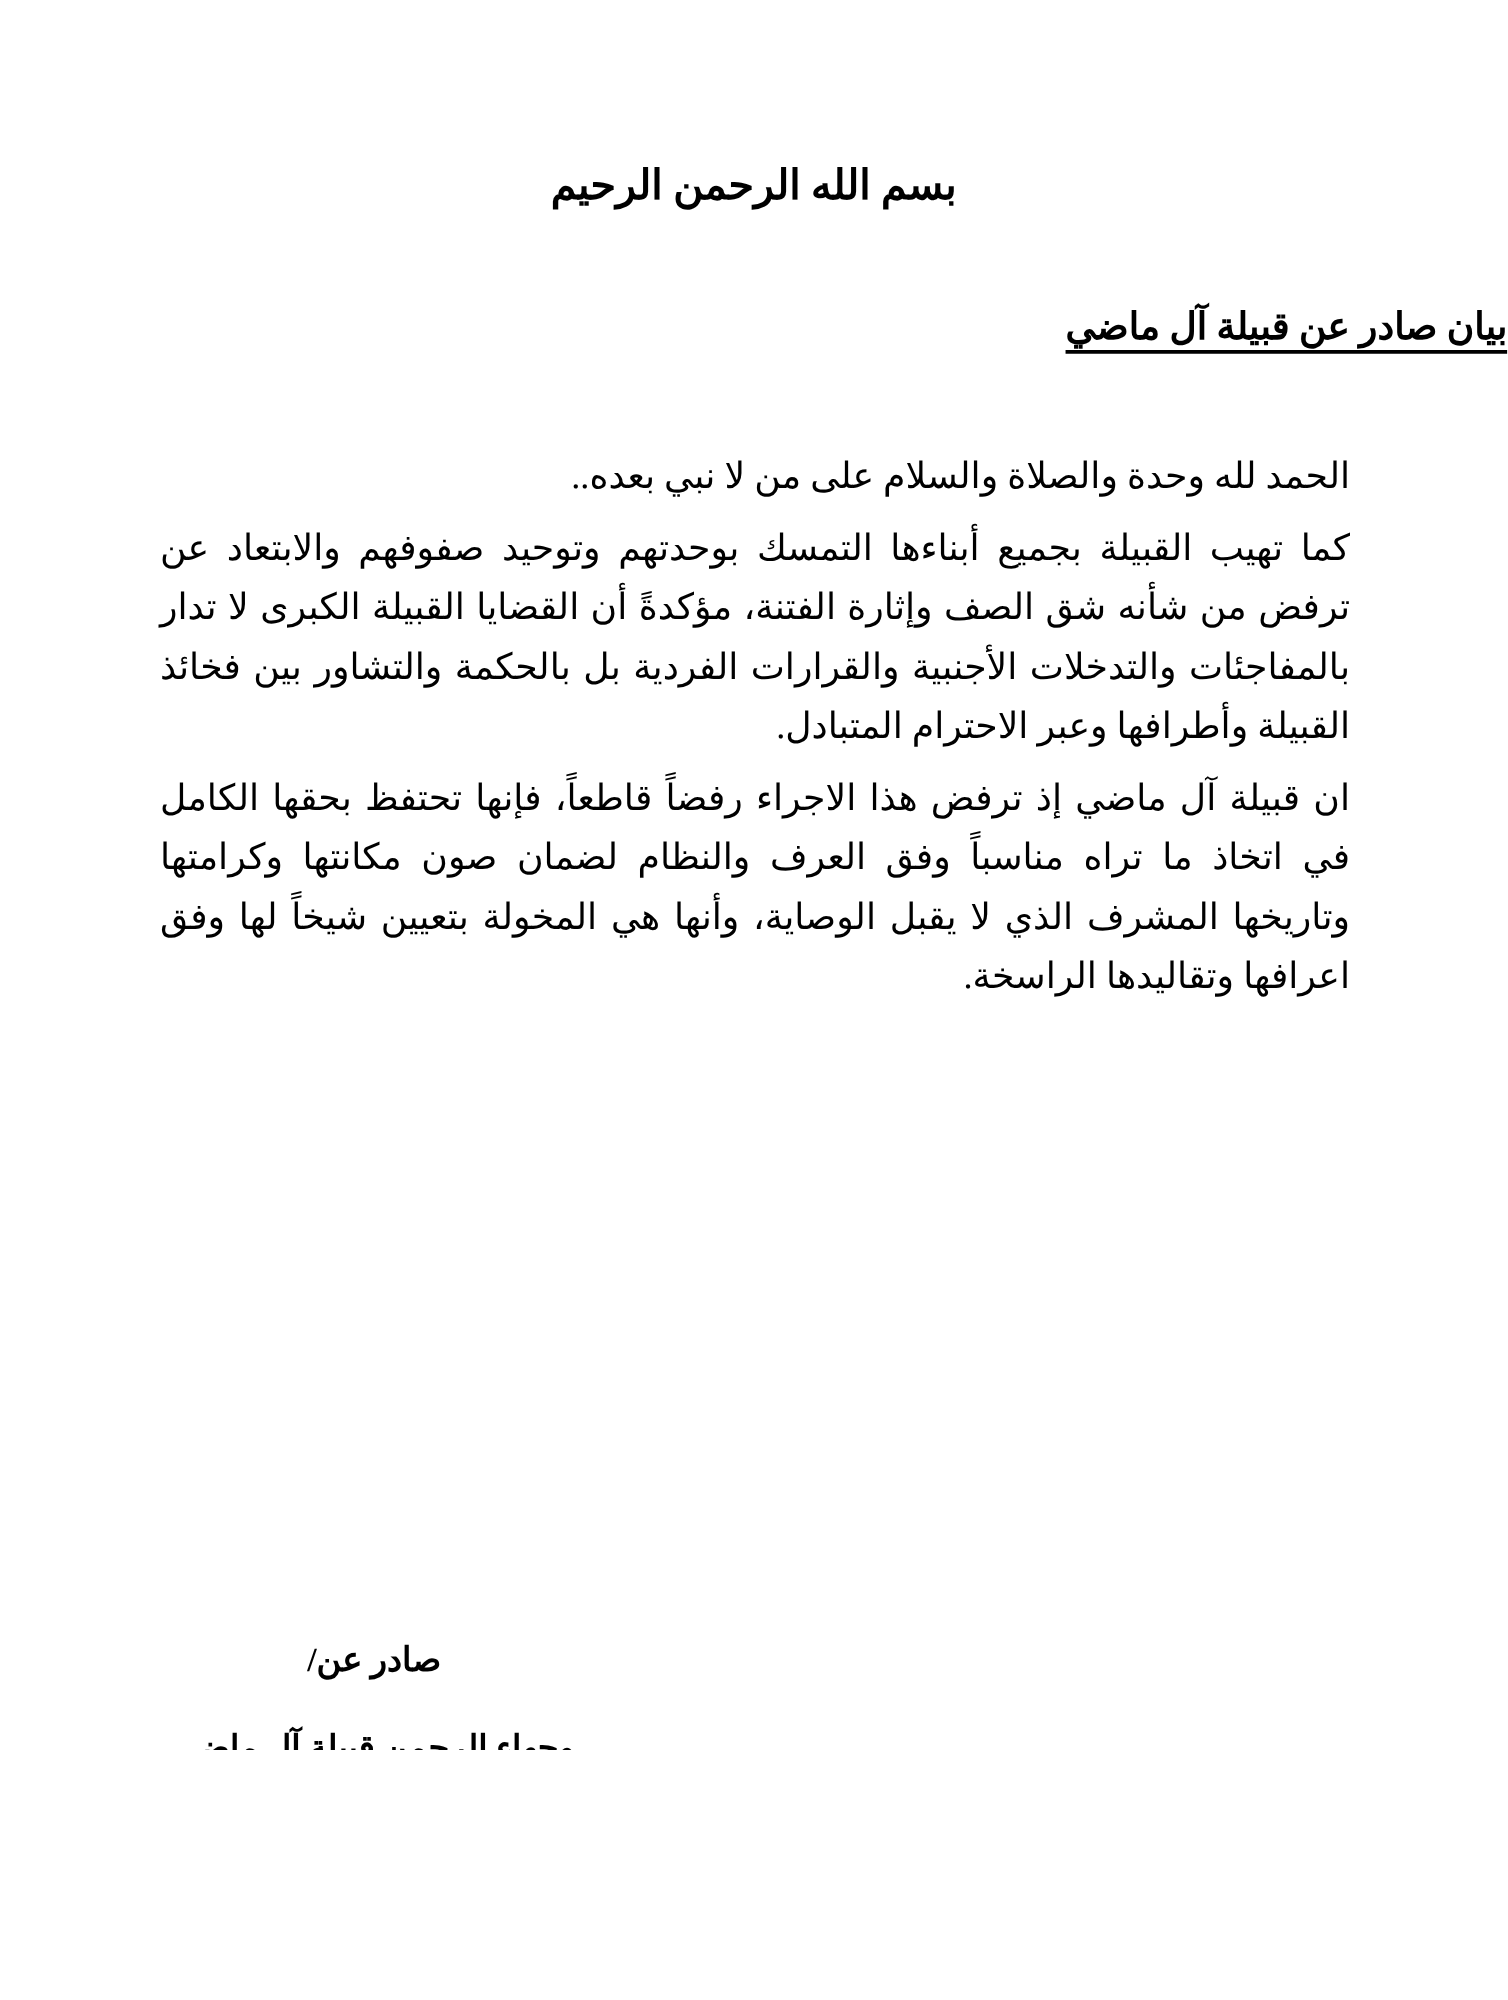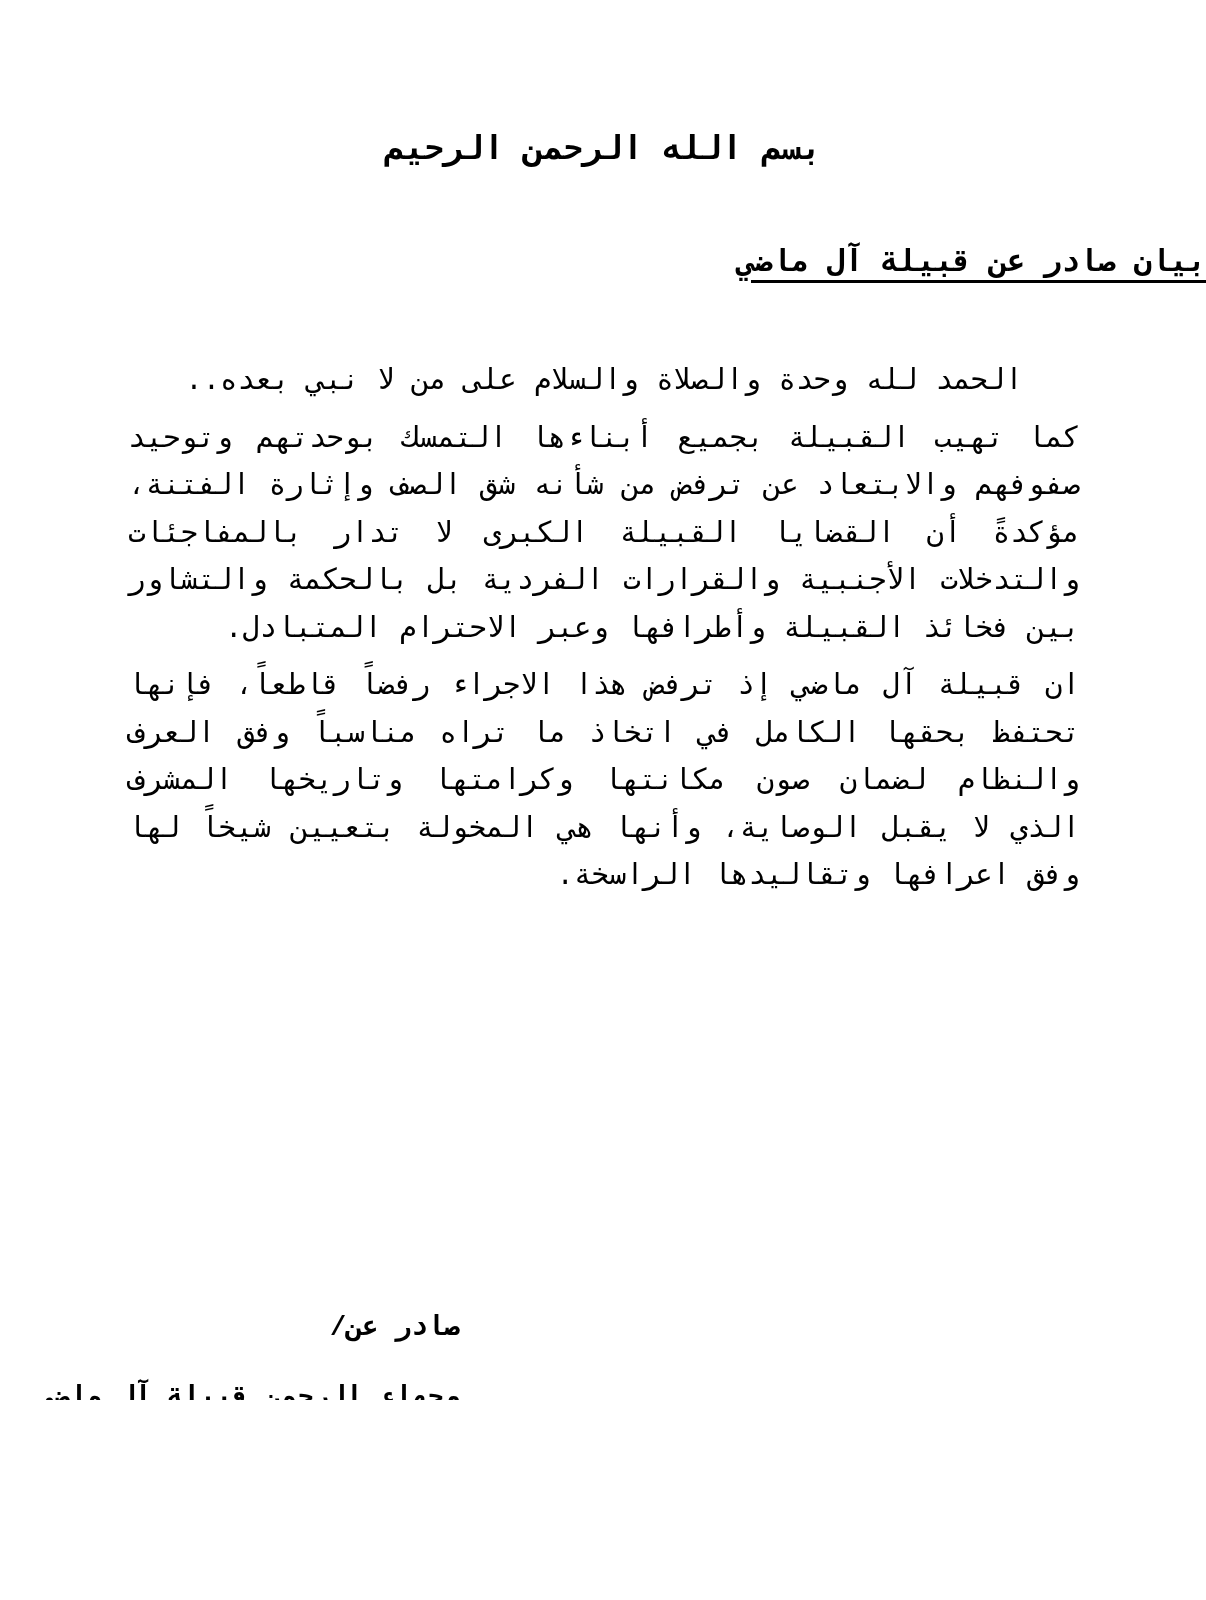--- a/index.html
+++ b/index.html
@@ -7,21 +7,21 @@
     padding: 0;
     background: #ffffff;
   }
   .page {
     position: relative;
     width: 1206px;
     height: 1400px;
     background: #ffffff;
     color: #000000;
     direction: rtl;
-    font-family: Liberation Mono, monospace;
+    font-family: Liberation Serif, serif;
     overflow: hidden;
   }
   .basmala {
     position: absolute;
     top: 128px;
     left: 0;
     right: 0;
     text-align: center;
     font-size: 33px;
     font-weight: bold;
@@ -46,34 +46,35 @@
     left: 128px;
     font-size: 29px;
     line-height: 47.5px;
     text-align: justify;
     text-justify: inter-word;
   }
   .doc-body p {
     margin: 0 0 10px 0;
   }
   .doc-body p.opening {
-    text-align: center;
+    text-align: right;
   }
   .doc-footer {
     position: absolute;
     top: 1306px;
     right: 746px;
     text-align: right;
     font-weight: bold;
     font-size: 27px;
     white-space: nowrap;
   }
   .doc-footer .footer-line {
     height: 70px;
     line-height: 44px;
+    text-align: center;
   }
 </style>
 </head>
 <body>
 
 <div class="page">
 
   <div class="basmala">بسم الله الرحمن الرحيم</div>
 
   <div class="doc-title">بيان صادر عن قبيلة آل ماضي</div>

